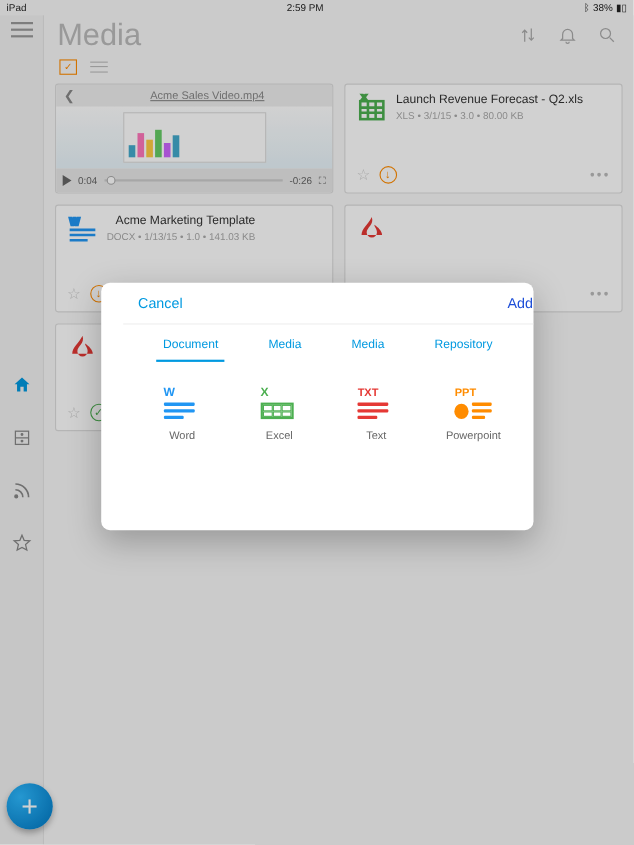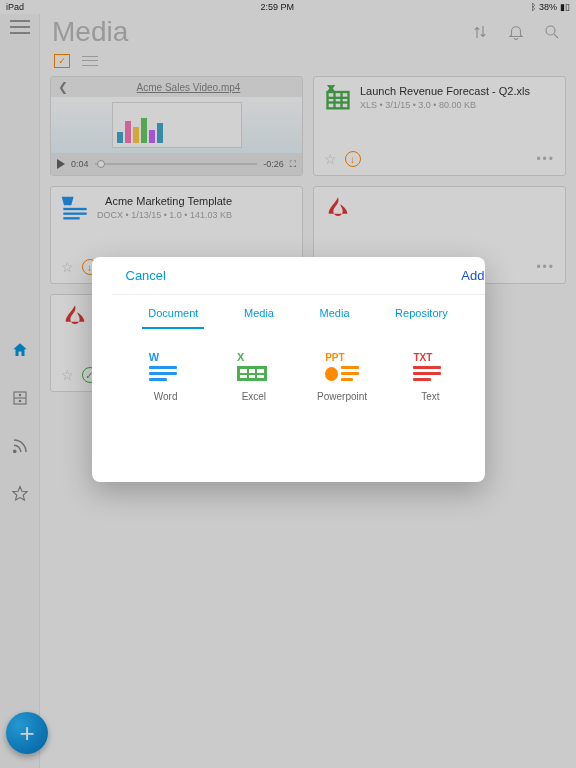--- a/index.html
+++ b/index.html
@@ -294,37 +294,37 @@
               <span></span>
               <span></span>
               <span></span>
               <span></span>
               <span></span>
             </div>
         </div>
         <div class="label">Excel</div>
       </div>
       <div class="doc-opt">
+        <div class="opt-icon opt-txt">
+          <span class="tag">TXT</span>
+          <span class="line" style="width:28px"></span>
+          <span class="line" style="width:28px"></span>
+          <span class="line" style="width:18px"></span>
+        </div>
+        <div class="label">Text</div>
+      </div>
+      <div class="doc-opt">
         <div class="opt-icon opt-ppt">
           <span class="tag">PPT</span>
           <div style="display:flex;gap:3px;align-items:center">
             <span class="pac"></span>
             <div style="display:flex;flex-direction:column;gap:3px">
               <span class="line"></span>
                 <span class="line"></span>
                 <span class="line" style="width:12px"></span>
             </div>
           </div>
         </div>
         <div class="label">Powerpoint</div>
       </div>
-      <div class="doc-opt">
-        <div class="opt-icon opt-txt">
-          <span class="tag">TXT</span>
-          <span class="line" style="width:28px"></span>
-          <span class="line" style="width:28px"></span>
-          <span class="line" style="width:18px"></span>
-        </div>
-        <div class="label">Text</div>
-      </div>
     </div>
   </div>
 </div>
 
 </body></html>

